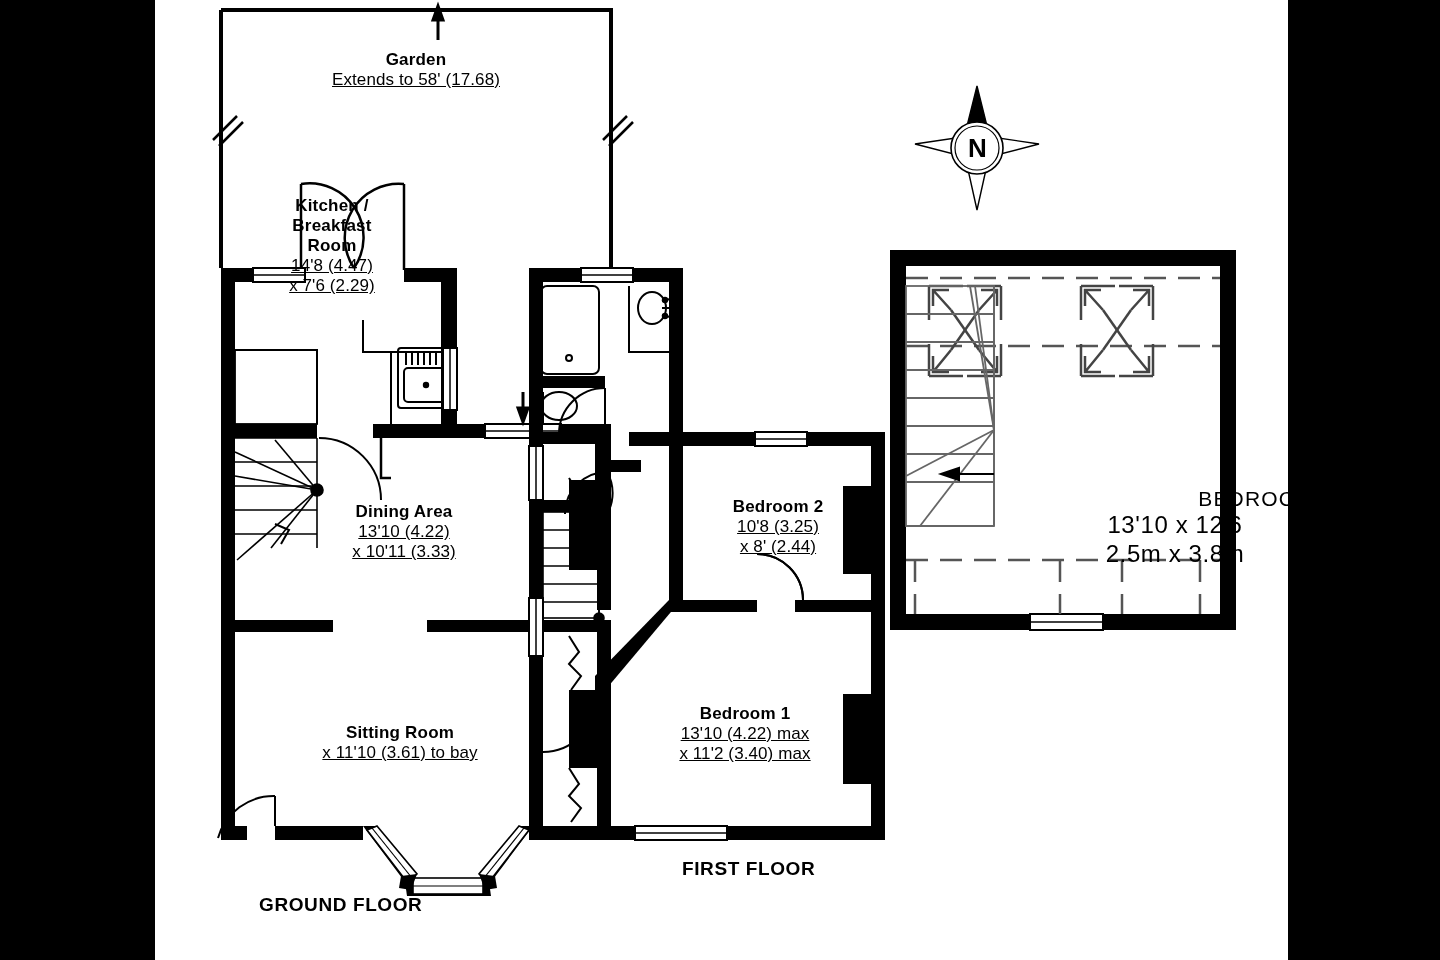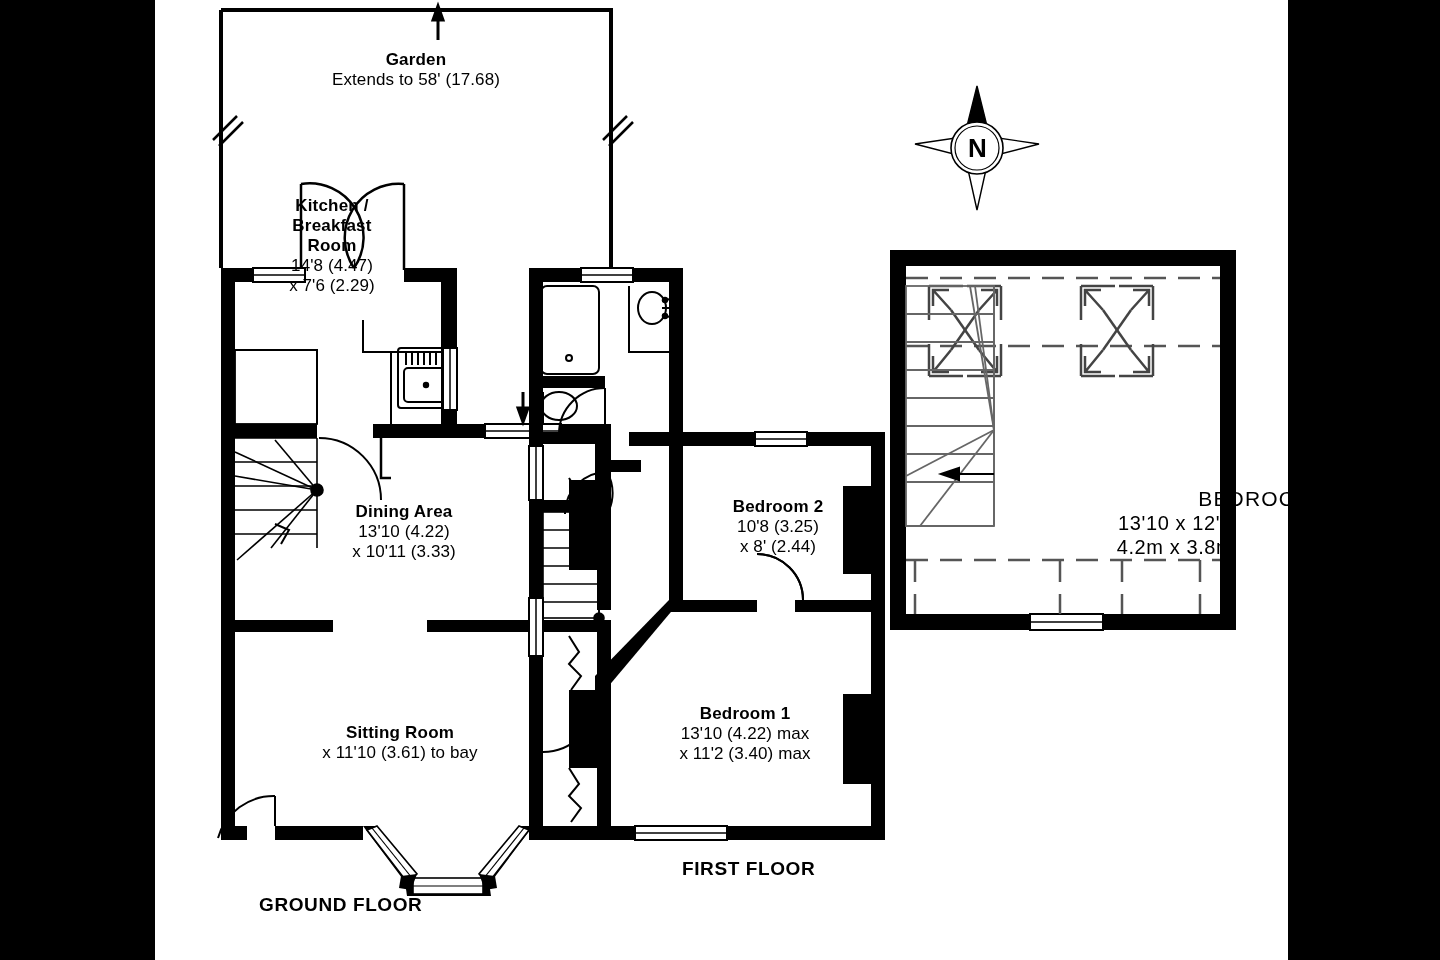--- a/index.html
+++ b/index.html
@@ -53,32 +53,33 @@
     display: block;
     font-weight: bold;
     font-size: 17px;
     letter-spacing: .2px;
   }
   .lbl .dim {
     display: block;
     font-weight: normal;
     font-size: 17px;
     letter-spacing: .1px;
+    text-decoration: underline;
   }
   .floorlabel {
     position: absolute;
     font-weight: bold;
     font-size: 19px;
     letter-spacing: .6px;
     color: #000;
     white-space: nowrap;
   }
   .b3lbl { position: absolute; text-align: center; color:#000; white-space: nowrap; line-height:1.2;}
   .b3lbl .name { display:block; font-size: 21px; letter-spacing: 1.2px; text-align: right; }
-  .b3lbl .dim  { display:block; font-size: 20px; letter-spacing: .6px; }
+  .b3lbl .dim  { display:block; font-size: 24px; letter-spacing: .6px; }
   .compass-n {
     position: absolute;
     font-weight: bold;
     font-size: 26px;
     color: #000;
   }
 </style>
 </head>
 <body>
 
@@ -486,21 +487,21 @@
 
     <div class="lbl" style="left:440px; top:704px; width:300px;">
       <span class="name">Bedroom 1</span>
       <span class="dim">13'10 (4.22) max</span>
       <span class="dim">x 11'2 (3.40) max</span>
     </div>
 
     <div class="b3lbl" style="left:860px; top:486px; width:320px;">
       <span class="name">BEDROOM 3</span>
       <span class="dim">13'10 x 12'6</span>
-      <span class="dim">4.2m x 3.8m</span>
+      <span class="dim">2.5m x 3.8m</span>
     </div>
 
     <div class="floorlabel" style="left:104px; top:894px;">GROUND FLOOR</div>
     <div class="floorlabel" style="left:527px; top:858px;">FIRST FLOOR</div>
 
     <div class="compass-n" style="left:813px; top:133px;">N</div>
 
   </div>
 </div>
 

